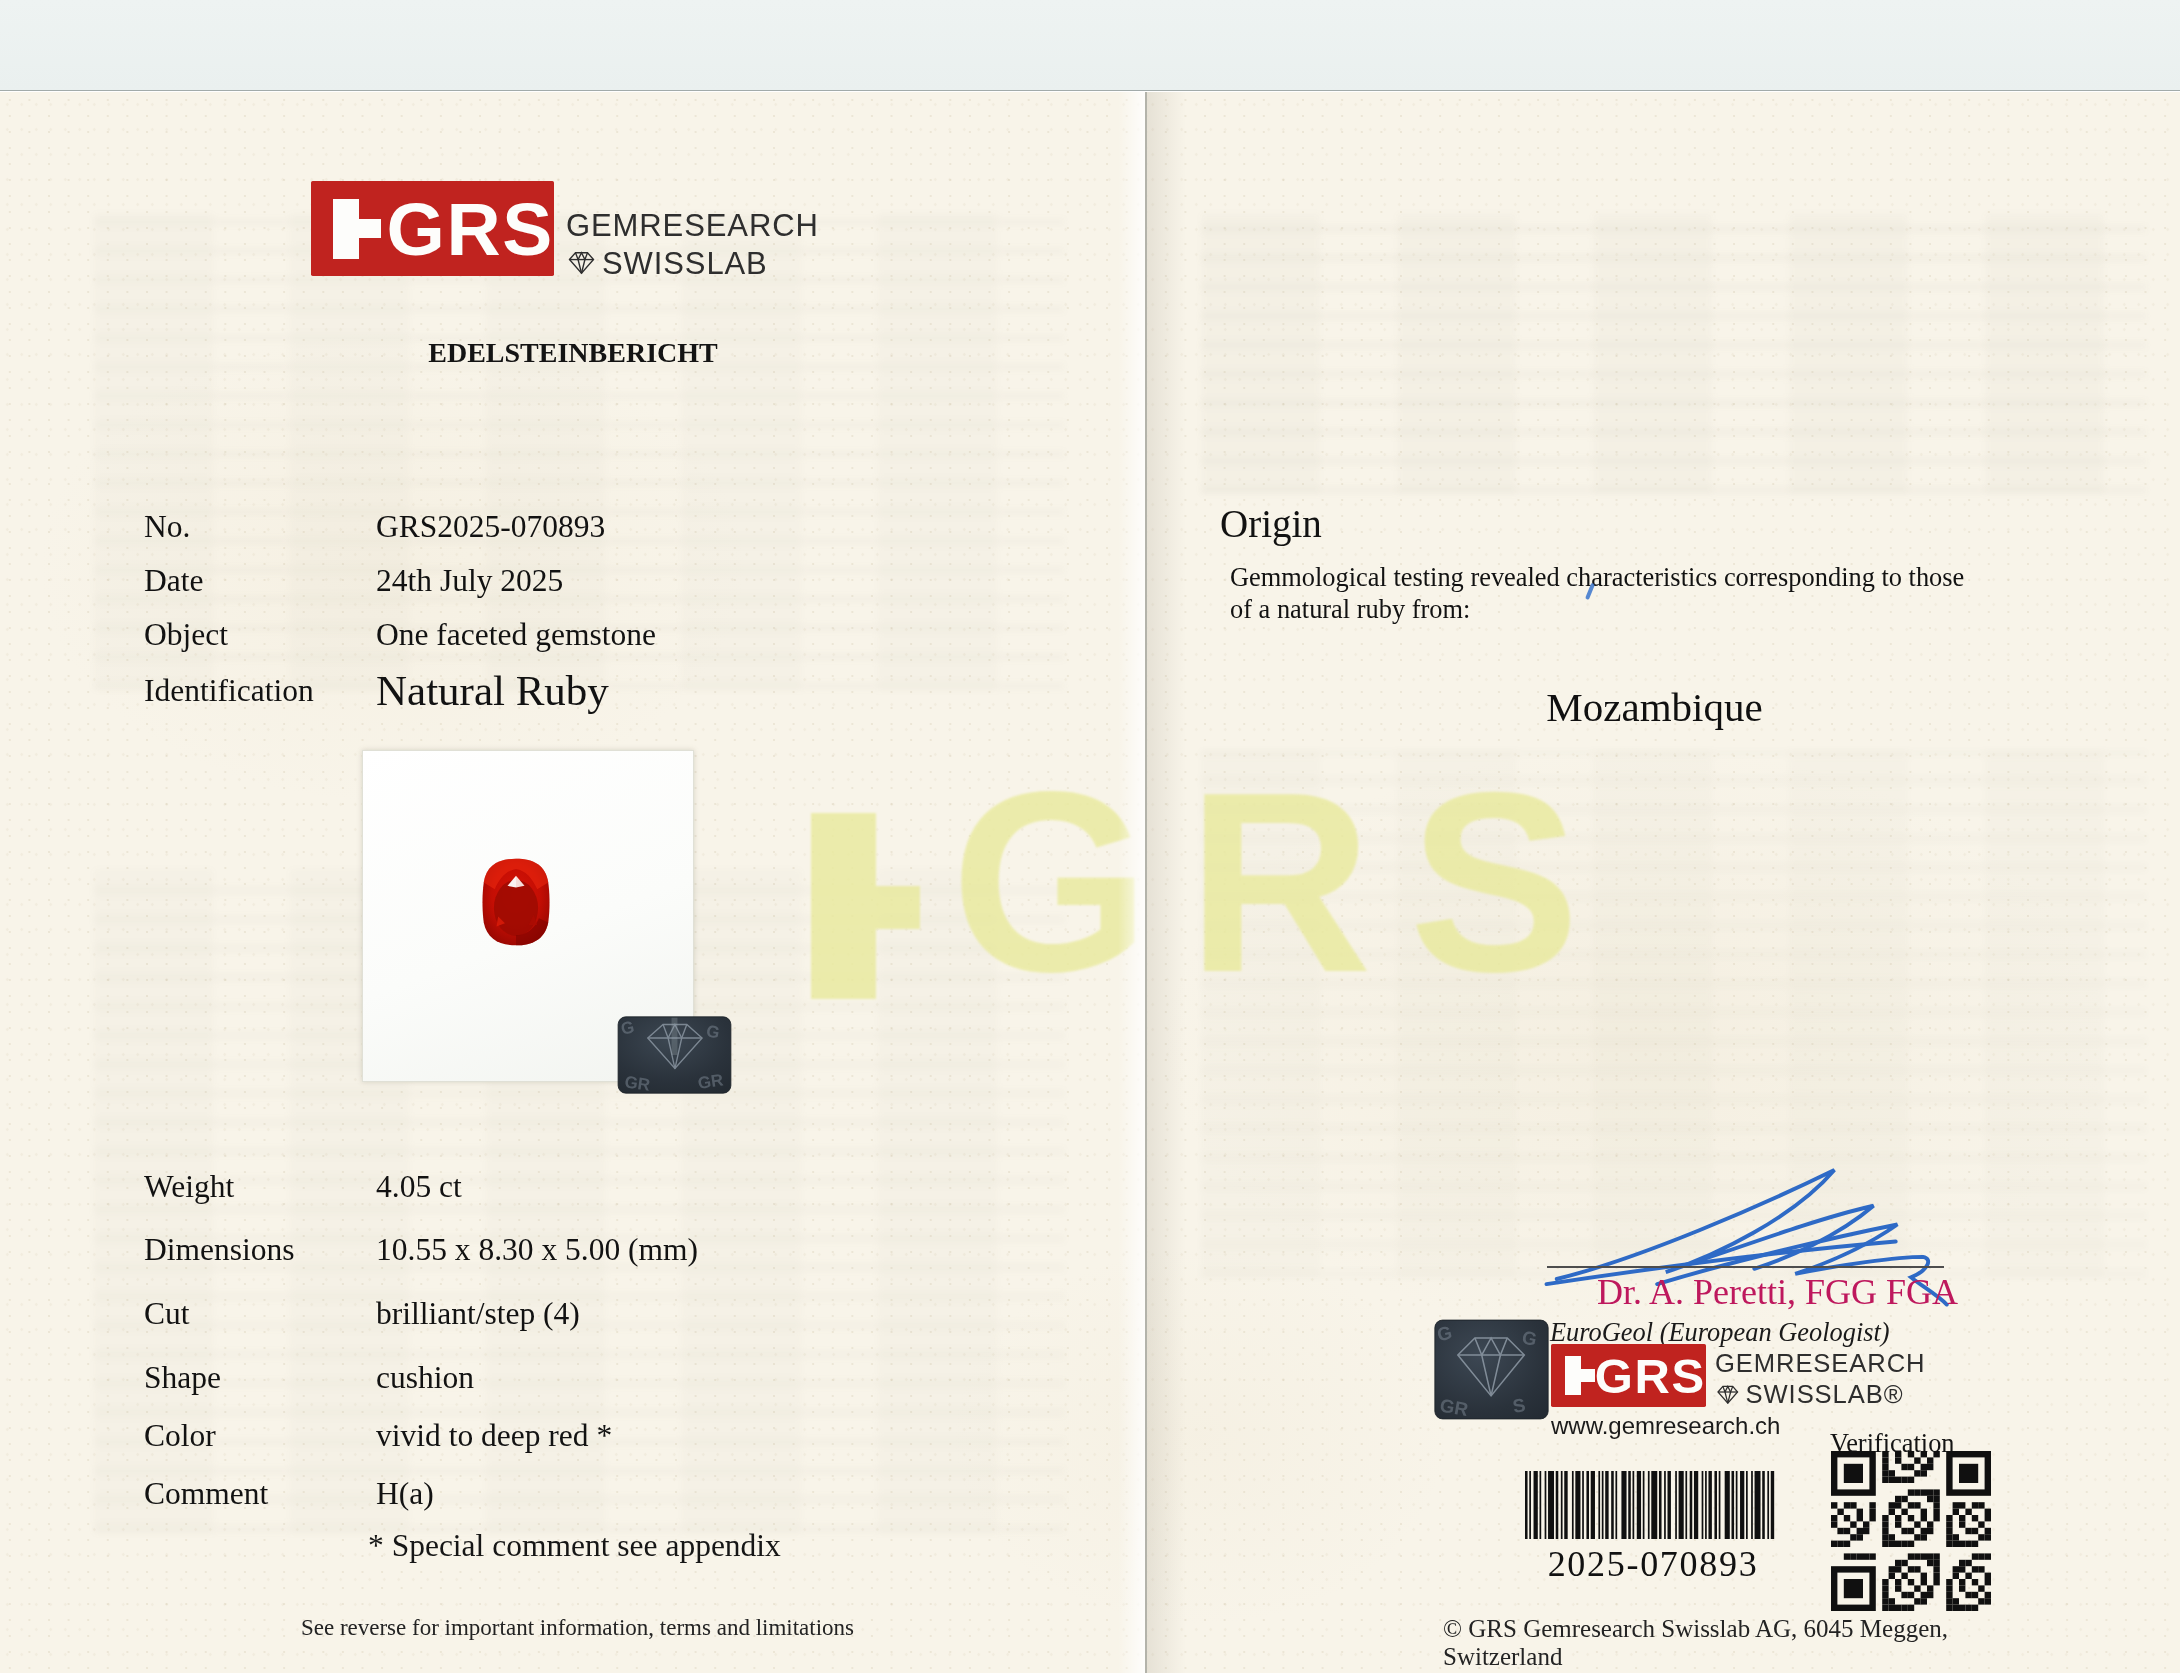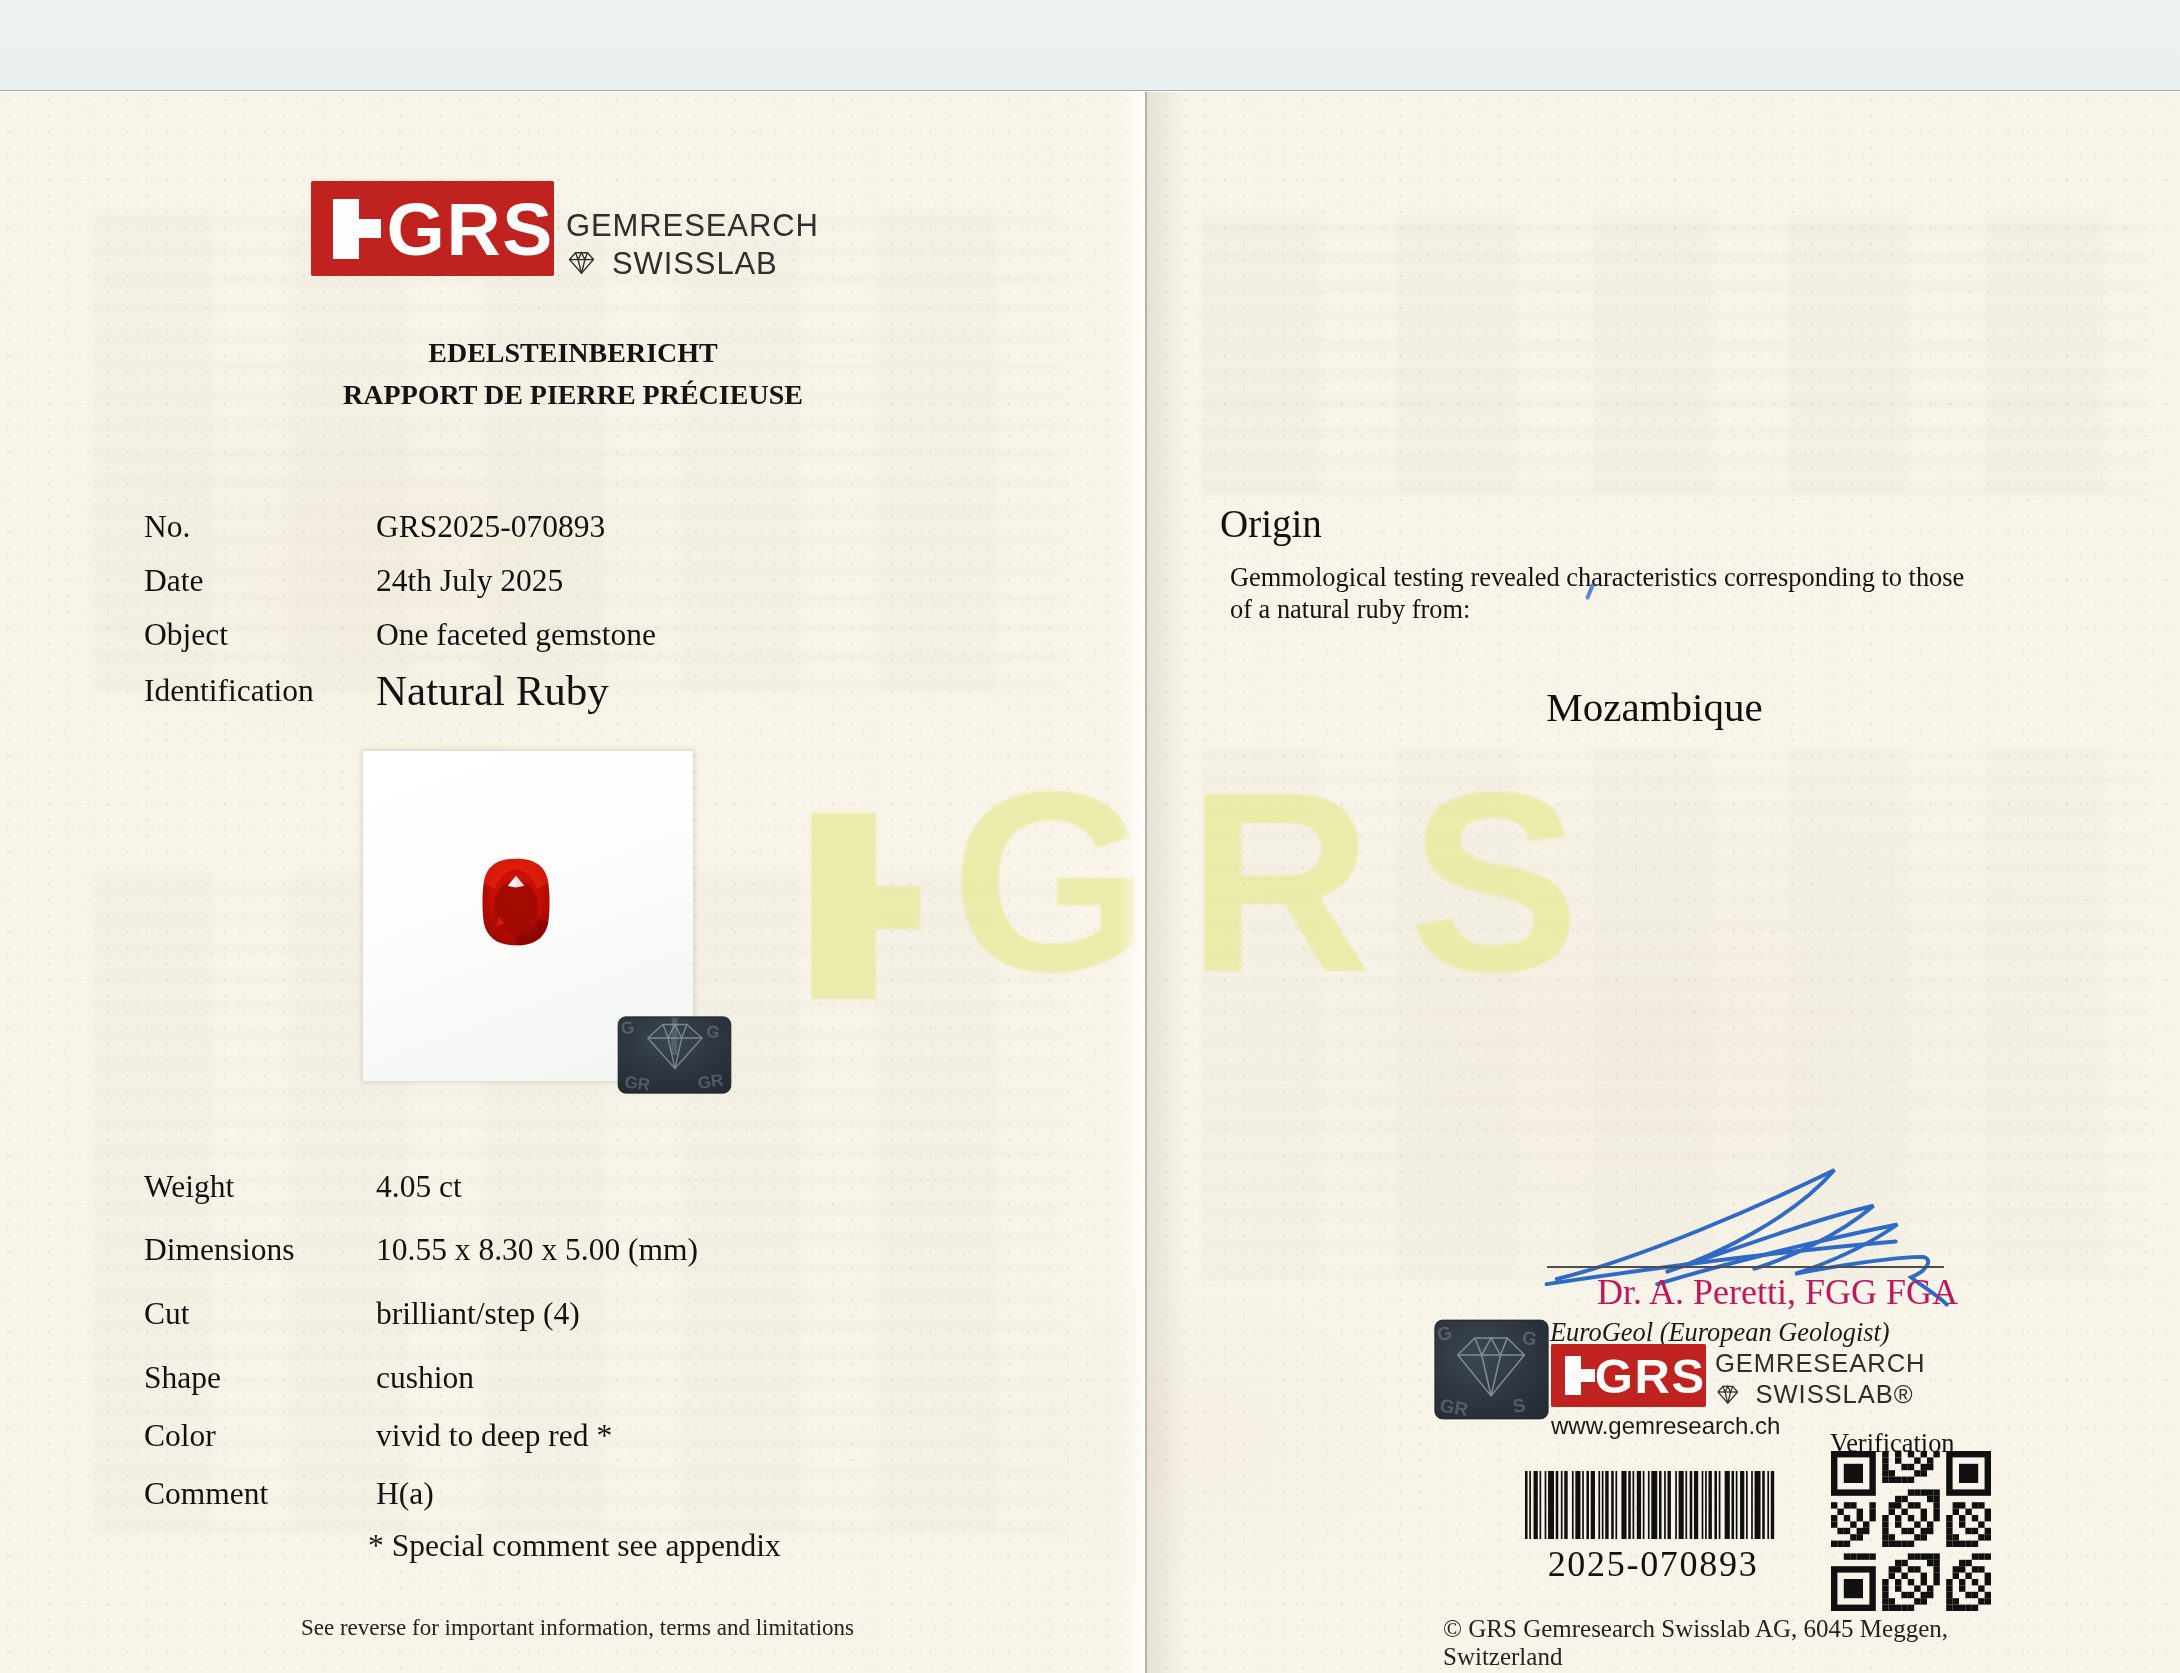--- a/index.html
+++ b/index.html
@@ -41,21 +41,21 @@
     background:linear-gradient(90deg, rgba(120,112,95,0.14), rgba(120,112,95,0));}
   
   .abs{position:absolute;}
   .serif{font-family:"Liberation Serif",serif;}
   
   .grs-box{background:#c0231f;border-radius:1.7px;display:flex;align-items:center;}
   .grs-box .cross{position:relative;display:block;}
   .grs-box .cross .bar,.grs-box .cross .arm{position:absolute;background:#fdfdfb;}
   .grs-box .grs-word{color:#fdfdfb;font-family:"Liberation Sans",sans-serif;font-weight:bold;letter-spacing:1.7px;}
   .company{color:#2e2e2e;font-family:"Liberation Sans",sans-serif;font-weight:500;letter-spacing:0.9px;line-height:1;}
-  .company .row2{display:flex;align-items:center;gap:15px;}
+  .company .row2{display:flex;align-items:center;gap:5px;}
   
   .title-block{left:34px;top:300px;width:1078px;text-align:center;}
   .doc-title{font-size:52px;font-weight:bold;letter-spacing:0.9px;color:#121212;}
   .doc-sub{font-size:28px;font-weight:bold;color:#141414;}
   
   .frow{position:absolute;left:144px;width:937px;font-size:31.5px;color:#121212;}
   .frow .val{position:absolute;left:232px;top:0;white-space:nowrap;}
   .frow .val.big{font-size:43px;top:-6.8px;}
   
   .photo{left:362px;top:750px;width:330px;height:330px;
@@ -123,21 +123,20 @@
         <polyline points="25,2 22,10 18,26"></polyline>
         <polyline points="14,10 18,2 22,10"></polyline>
       </g>
     </svg>
     <span style="font-size:31px;">SWISSLAB</span>
   </div>
 </div>
 
 <div class="abs title-block">
   <div class="doc-sub" style="margin-top:37px;">EDELSTEINBERICHT</div>
-  <div class="doc-sub" style="margin-top:10.2px;">RAPPORT DE PIERRE PRÉCIEUSE</div>
 </div>
 
 <div class="frow" style="top:509px;">
   <span>No.</span>
   <span class="val">GRS2025-070893</span>
 </div>
 <div class="frow" style="top:563px;">
   <span>Date</span>
   <span class="val">24th July 2025</span>
 </div>

